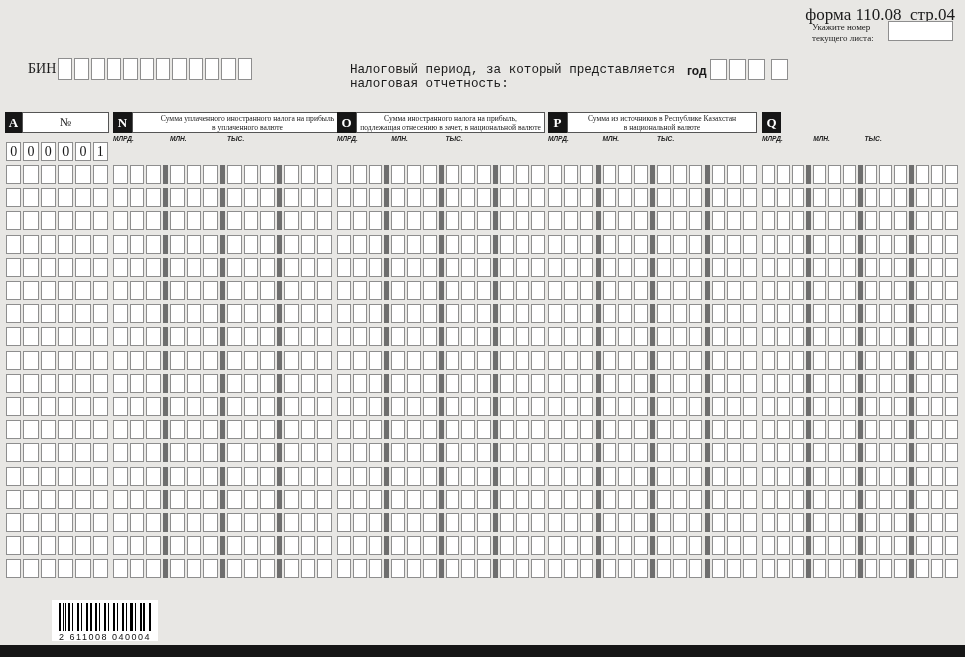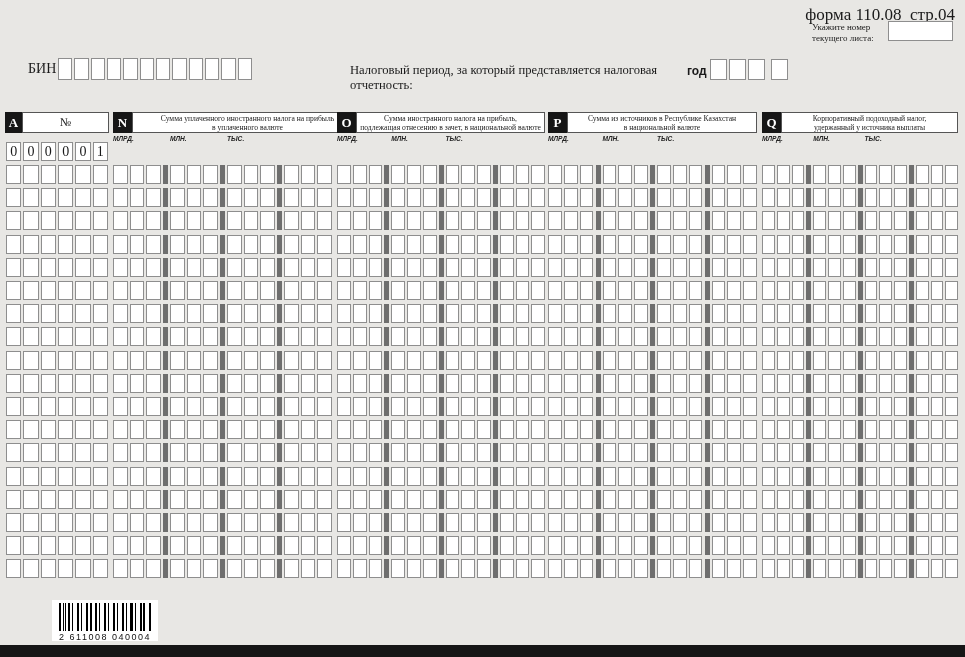--- a/index.html
+++ b/index.html
@@ -7,21 +7,21 @@
     position:relative; width:965px; height:657px;
     background:var(--page-bg,#e8e7e4);
     font-family:"Liberation Serif", serif;
     color:#1a1a1a; overflow:hidden;
   }
   .abs { position:absolute; }
   .form-title { font-size:17px; text-align:right; white-space:pre; }
   .sheet-note { font-size:9px; line-height:1.2; }
   .input-box { background:#fff; border:1px solid #8e8e8e; }
   .lbl { font-size:14px; }
-  .tax-lbl { font-size:12.6px; }
+  .tax-lbl { font-size:12.6px;font-family:Liberation Mono, monospace; }
   .year-lbl { font-family:"Liberation Sans",sans-serif; font-weight:bold; font-size:12px; }
   .cells { display:flex; gap:2px; }
   .cell { flex:1; background:var(--cell-bg,#fff); border:1.5px solid var(--cell-border,#8e8e8e); box-sizing:border-box; }
   .section-bar { background:var(--bar-black,#161616); color:#fff; text-align:center; font-size:12.5px; }
   .letter-box { background:var(--bar-black,#161616); color:#fff; font-weight:bold; font-size:13px;
                 display:flex; align-items:center; justify-content:center; }
   .title-box { background:#fff; border:1px solid #555; box-sizing:border-box; text-align:center;
                font-size:7.6px; line-height:9px; display:flex; flex-direction:column; justify-content:center; }
   .num-title { font-size:12px; }
   .grp-label { font-family:"Liberation Sans",sans-serif; font-weight:bold; font-style:italic;
@@ -1621,24 +1621,20 @@
           <div class="cell"></div>
         </div>
         <div class="sep"></div>
         <div class="grp">
           <div class="cell"></div>
           <div class="cell"></div>
           <div class="cell"></div>
         </div>
       </div>
       <div class="letter-box abs" style="left: 762px; top: 112px; width: 19px; height: 21px;">Q</div>
-      <div class="title-box abs" style="left: 781px; top: 112px; width: 177px; height: 21px;">
-        <div>Корпоративный подоходный налог,</div>
-        <div>удержанный у источника выплаты</div>
-      </div>
       <div class="amt-row abs" style="left: 762px; top: 135px; width: 196px; height: 8px;">
         <div class="grp grp-label">МЛРД.</div>
         <div class="sep blank"></div>
         <div class="grp grp-label">МЛН.</div>
         <div class="sep blank"></div>
         <div class="grp grp-label">ТЫС.</div>
         <div class="sep blank"></div>
         <div class="grp grp-label"></div>
       </div>
       <div class="amt-row abs" style="left: 762px; top: 165px; width: 196px; height: 19px;">

